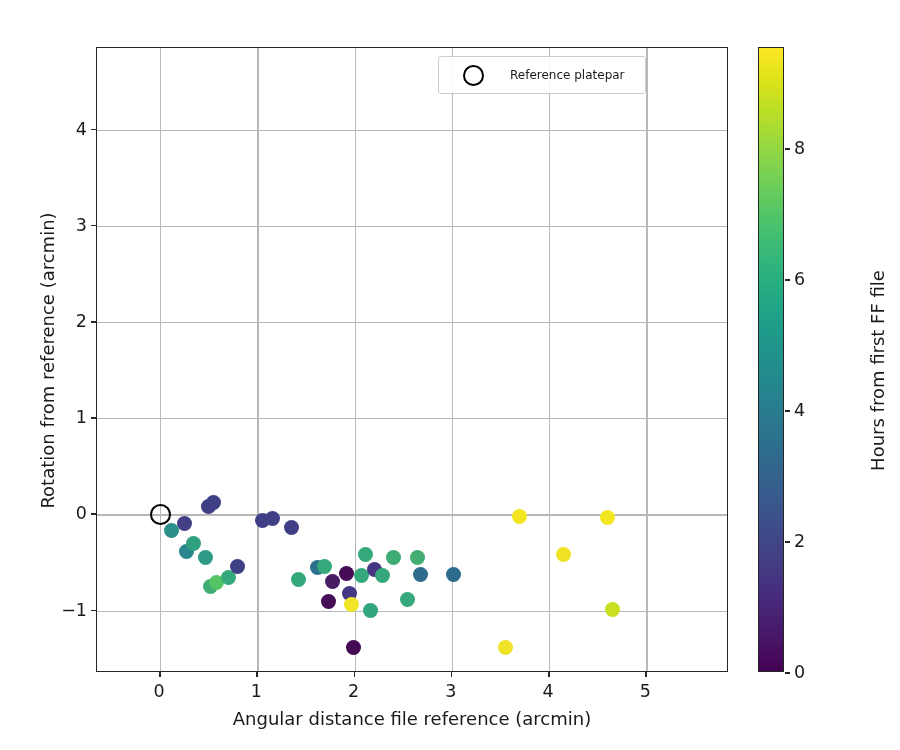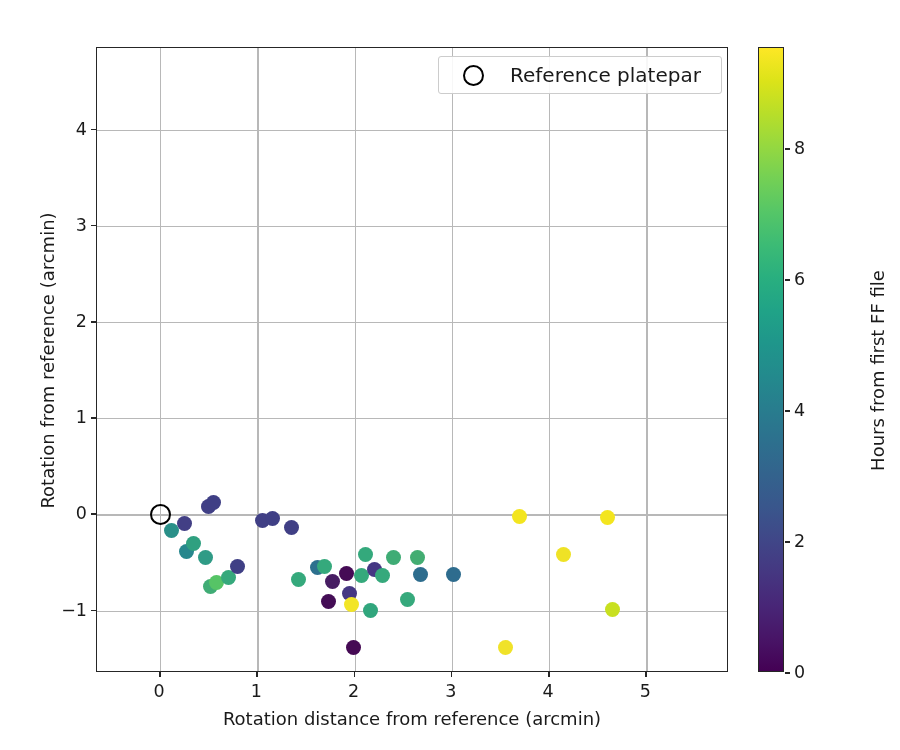--- a/index.html
+++ b/index.html
@@ -119,21 +119,21 @@
   #legend-swatch {
     width: 21px; height: 21px;
     border: 2.1px solid #000;
     border-radius: 50%;
     box-sizing: border-box;
     margin-right: 26px;
     margin-left: 12px;
     flex: none;
   }
   #legend-label {
-    font-size: 20px;
+    font-size: 12px;
     color: #1a1a1a;
     white-space: nowrap;
     padding-right: 8px;
   }
   
   #colorbar-wrap {
     position: absolute;
     left: 758px; top: 47px;
     width: 26px; height: 625px;
   }
@@ -251,21 +251,21 @@
       <div class="tick-y" style="top: 417.192px;"></div>
       <div class="ticklabel-y" style="top: 417.192px;">1</div>
       <div class="tick-y" style="top: 321.038px;"></div>
       <div class="ticklabel-y" style="top: 321.038px;">2</div>
       <div class="tick-y" style="top: 224.885px;"></div>
       <div class="ticklabel-y" style="top: 224.885px;">3</div>
       <div class="tick-y" style="top: 128.731px;"></div>
       <div class="ticklabel-y" style="top: 128.731px;">4</div>
     </div>
 
-  <div id="xlabel">Rotation distance from reference (arcmin)</div>
+  <div id="xlabel">Angular distance file reference (arcmin)</div>
   <div id="ylabel">Rotation from reference (arcmin)</div>
 
   <div id="legend">
     <span id="legend-swatch"></span>
     <span id="legend-label">Reference platepar</span>
   </div>
 
   <div id="colorbar-wrap">
     <div id="colorbar" style="background: linear-gradient(to top, rgb(68, 1, 84), rgb(72, 21, 103), rgb(72, 38, 119), rgb(69, 55, 129), rgb(64, 71, 136), rgb(57, 86, 140), rgb(51, 99, 141), rgb(45, 112, 142), rgb(40, 125, 142), rgb(35, 138, 141), rgb(31, 150, 139), rgb(32, 163, 135), rgb(41, 175, 127), rgb(60, 187, 117), rgb(85, 198, 103), rgb(115, 208, 85), rgb(149, 216, 64), rgb(184, 222, 41), rgb(220, 227, 25), rgb(253, 231, 37));"></div>
   </div>

